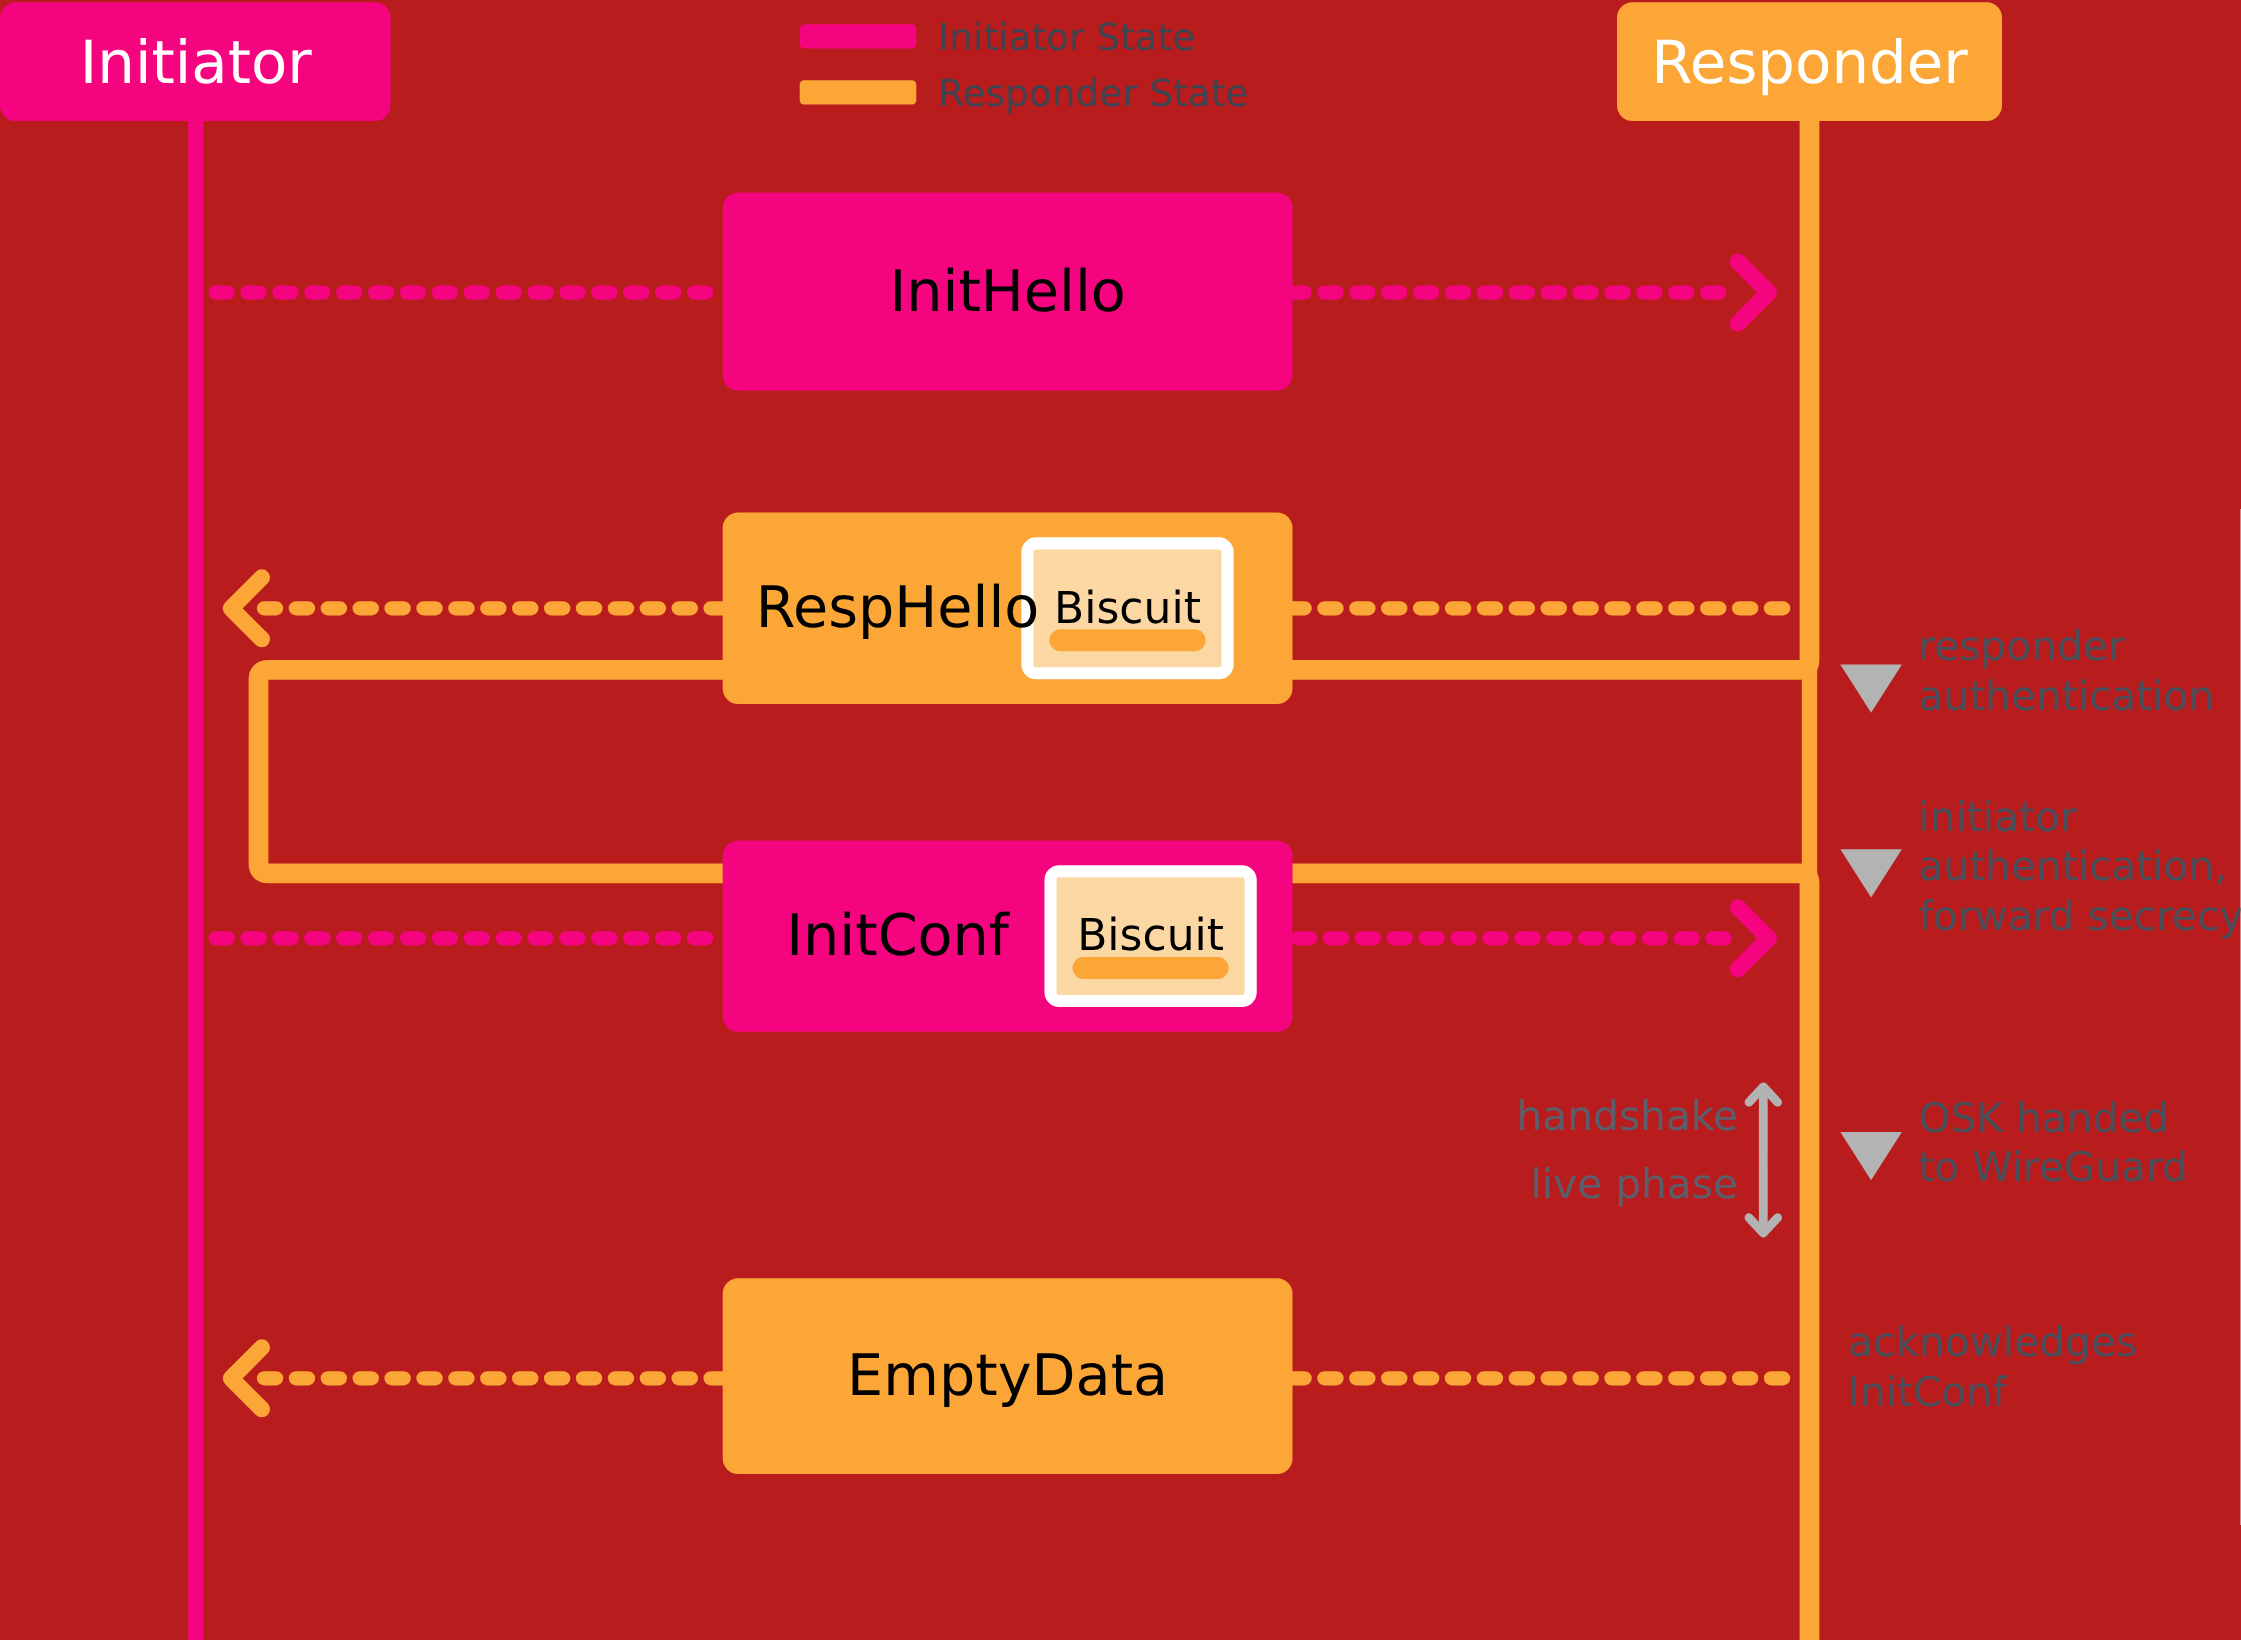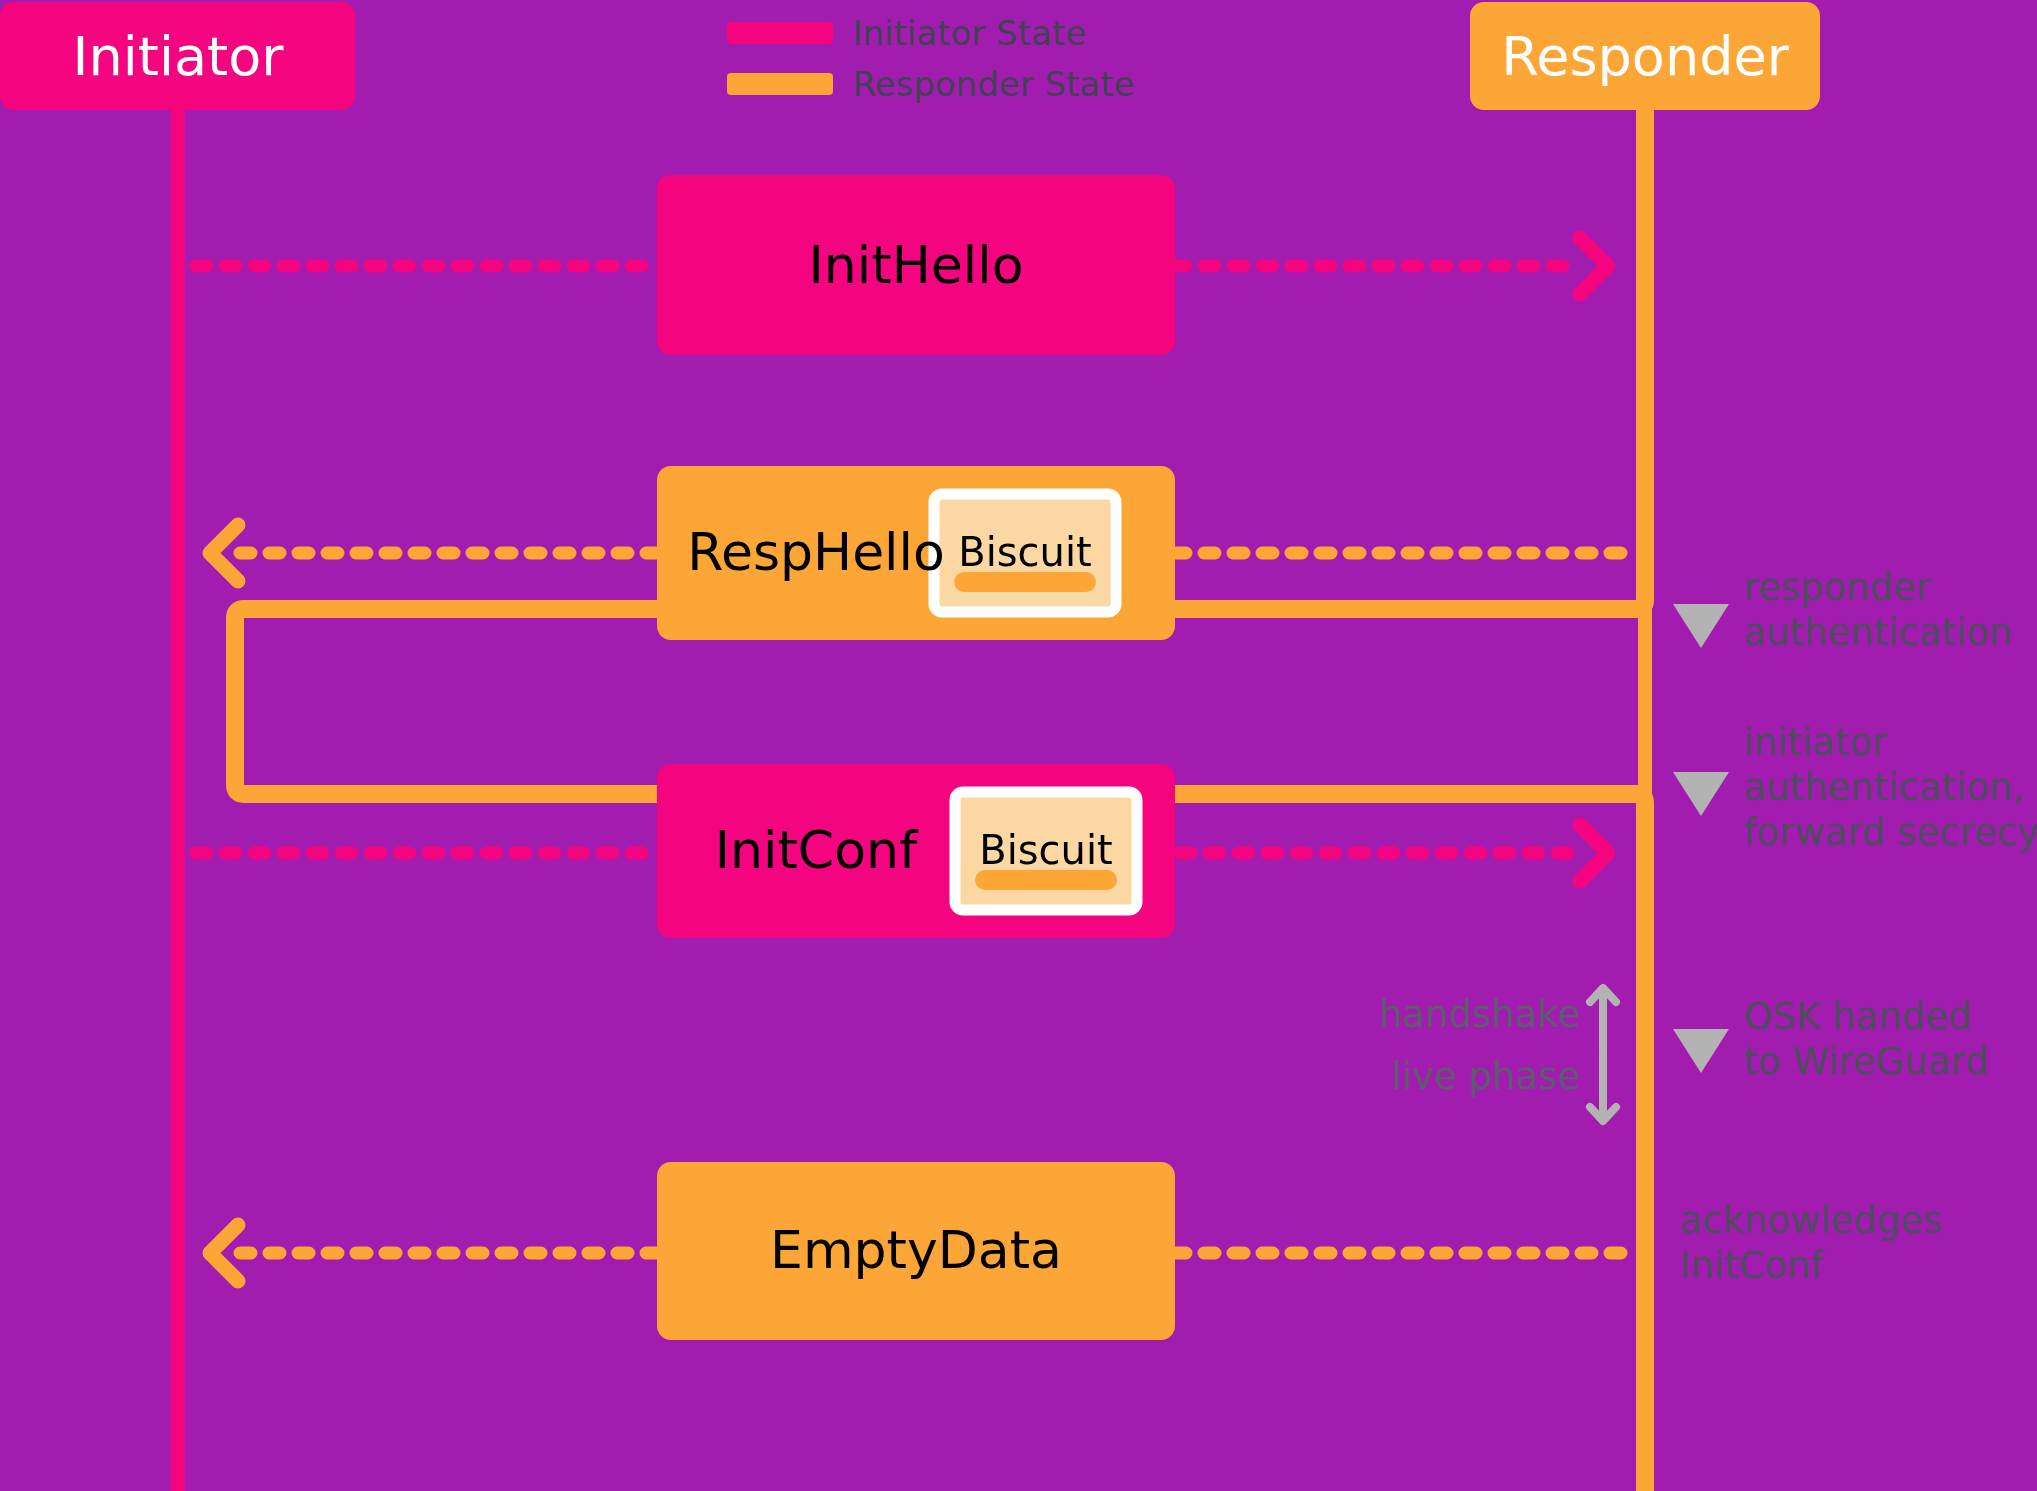--- a/index.html
+++ b/index.html
@@ -7,21 +7,21 @@
     padding: 0;
     background: #ffffff;
   }
   body {
     font-family: "DejaVu Sans", "Liberation Sans", sans-serif;
   }
   #diagram-root {
     position: relative;
     width: 2037px;
     height: 1491px;
-    background: #a21caf;
+    background: #b91c1c;
     overflow: hidden;
   }
   svg.layer {
     position: absolute;
     top: 0;
     left: 0;
     width: 2037px;
     height: 1491px;
   }
   .boxlabel {

